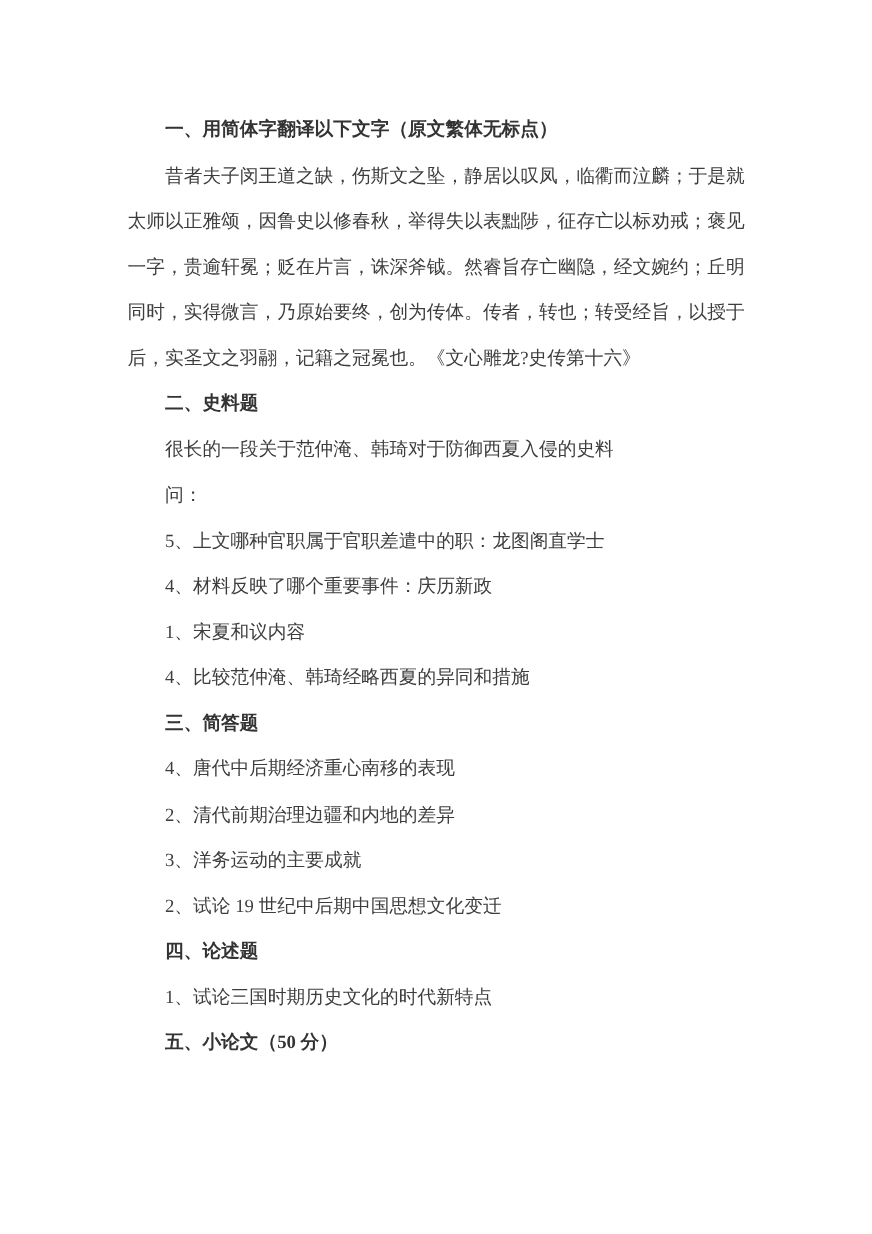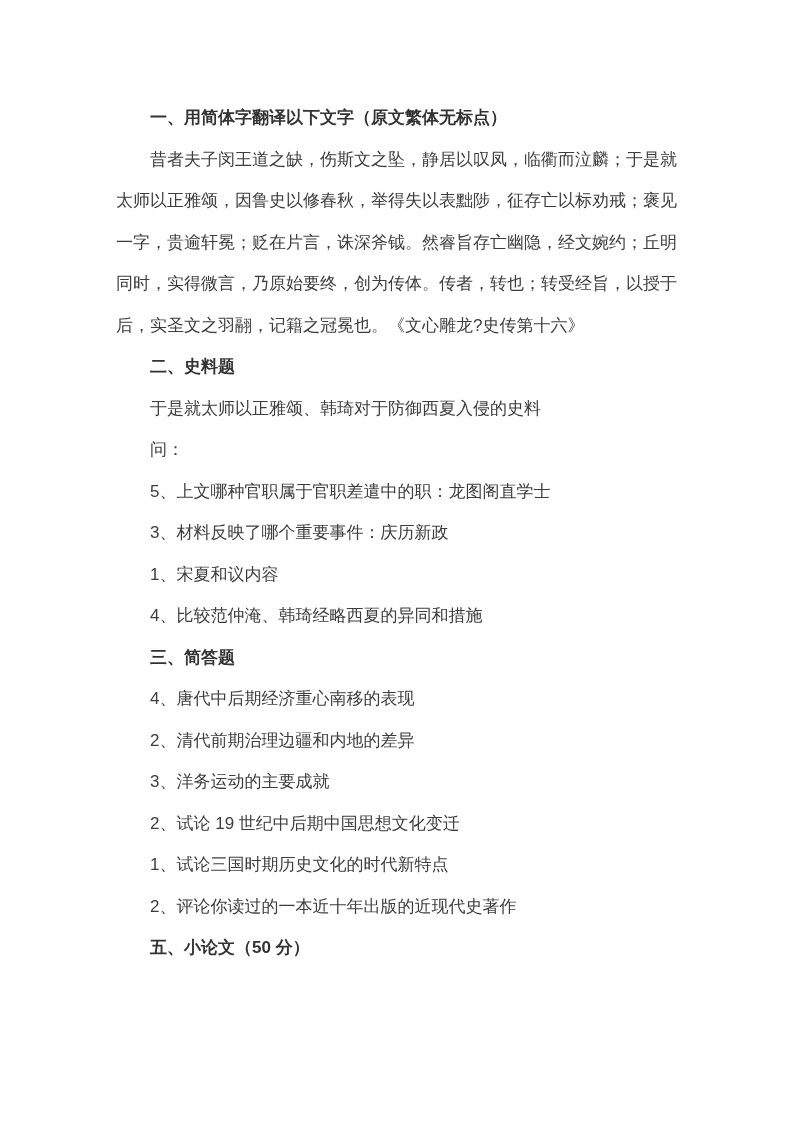--- a/index.html
+++ b/index.html
@@ -5,21 +5,21 @@
   html, body {
     margin: 0;
     padding: 0;
     background: var(--page-bg, #ffffff);
   }
   .page {
     position: relative;
     width: 719px;
     height: 1122px;
     background: var(--page-bg, #ffffff);
-    font-family: Liberation Sans, sans-serif;
+    font-family: Liberation Serif, serif;
     overflow: hidden;
   }
   .content {
     position: absolute;
     left: 116px;
     top: 97px;
     width: 561px;
   }
   .content p {
     margin: 0;
@@ -41,32 +41,32 @@
 </head>
 <body>
 
 <div class="page">
   <div class="content">
 
     <p class="heading">一、用简体字翻译以下文字（原文繁体无标点）</p>
     <p class="passage">昔者夫子闵王道之缺，伤斯文之坠，静居以叹凤，临衢而泣麟；于是就太师以正雅颂，因鲁史以修春秋，举得失以表黜陟，征存亡以标劝戒；褒见一字，贵逾轩冕；贬在片言，诛深斧钺。然睿旨存亡幽隐，经文婉约；丘明同时，实得微言，乃原始要终，创为传体。传者，转也；转受经旨，以授于后，实圣文之羽翮，记籍之冠冕也。《文心雕龙?史传第十六》</p>
 
     <p class="heading">二、史料题</p>
-    <p class="line">于是就太师以正雅颂、韩琦对于防御西夏入侵的史料</p>
+    <p class="line">很长的一段关于范仲淹、韩琦对于防御西夏入侵的史料</p>
     <p class="line">问：</p>
     <p class="line">5、上文哪种官职属于官职差遣中的职：龙图阁直学士</p>
-    <p class="line">3、材料反映了哪个重要事件：庆历新政</p>
+    <p class="line">4、材料反映了哪个重要事件：庆历新政</p>
     <p class="line">1、宋夏和议内容</p>
     <p class="line">4、比较范仲淹、韩琦经略西夏的异同和措施</p>
 
     <p class="heading">三、简答题</p>
     <p class="line">4、唐代中后期经济重心南移的表现</p>
     <p class="line">2、清代前期治理边疆和内地的差异</p>
     <p class="line">3、洋务运动的主要成就</p>
     <p class="line">2、试论 19 世纪中后期中国思想文化变迁</p>
 
+    <p class="heading">四、论述题</p>
     <p class="line">1、试论三国时期历史文化的时代新特点</p>
-    <p class="line">2、评论你读过的一本近十年出版的近现代史著作</p>
 
     <p class="heading">五、小论文（50 分）</p>
 
   </div>
 </div>
 
 </body></html>

